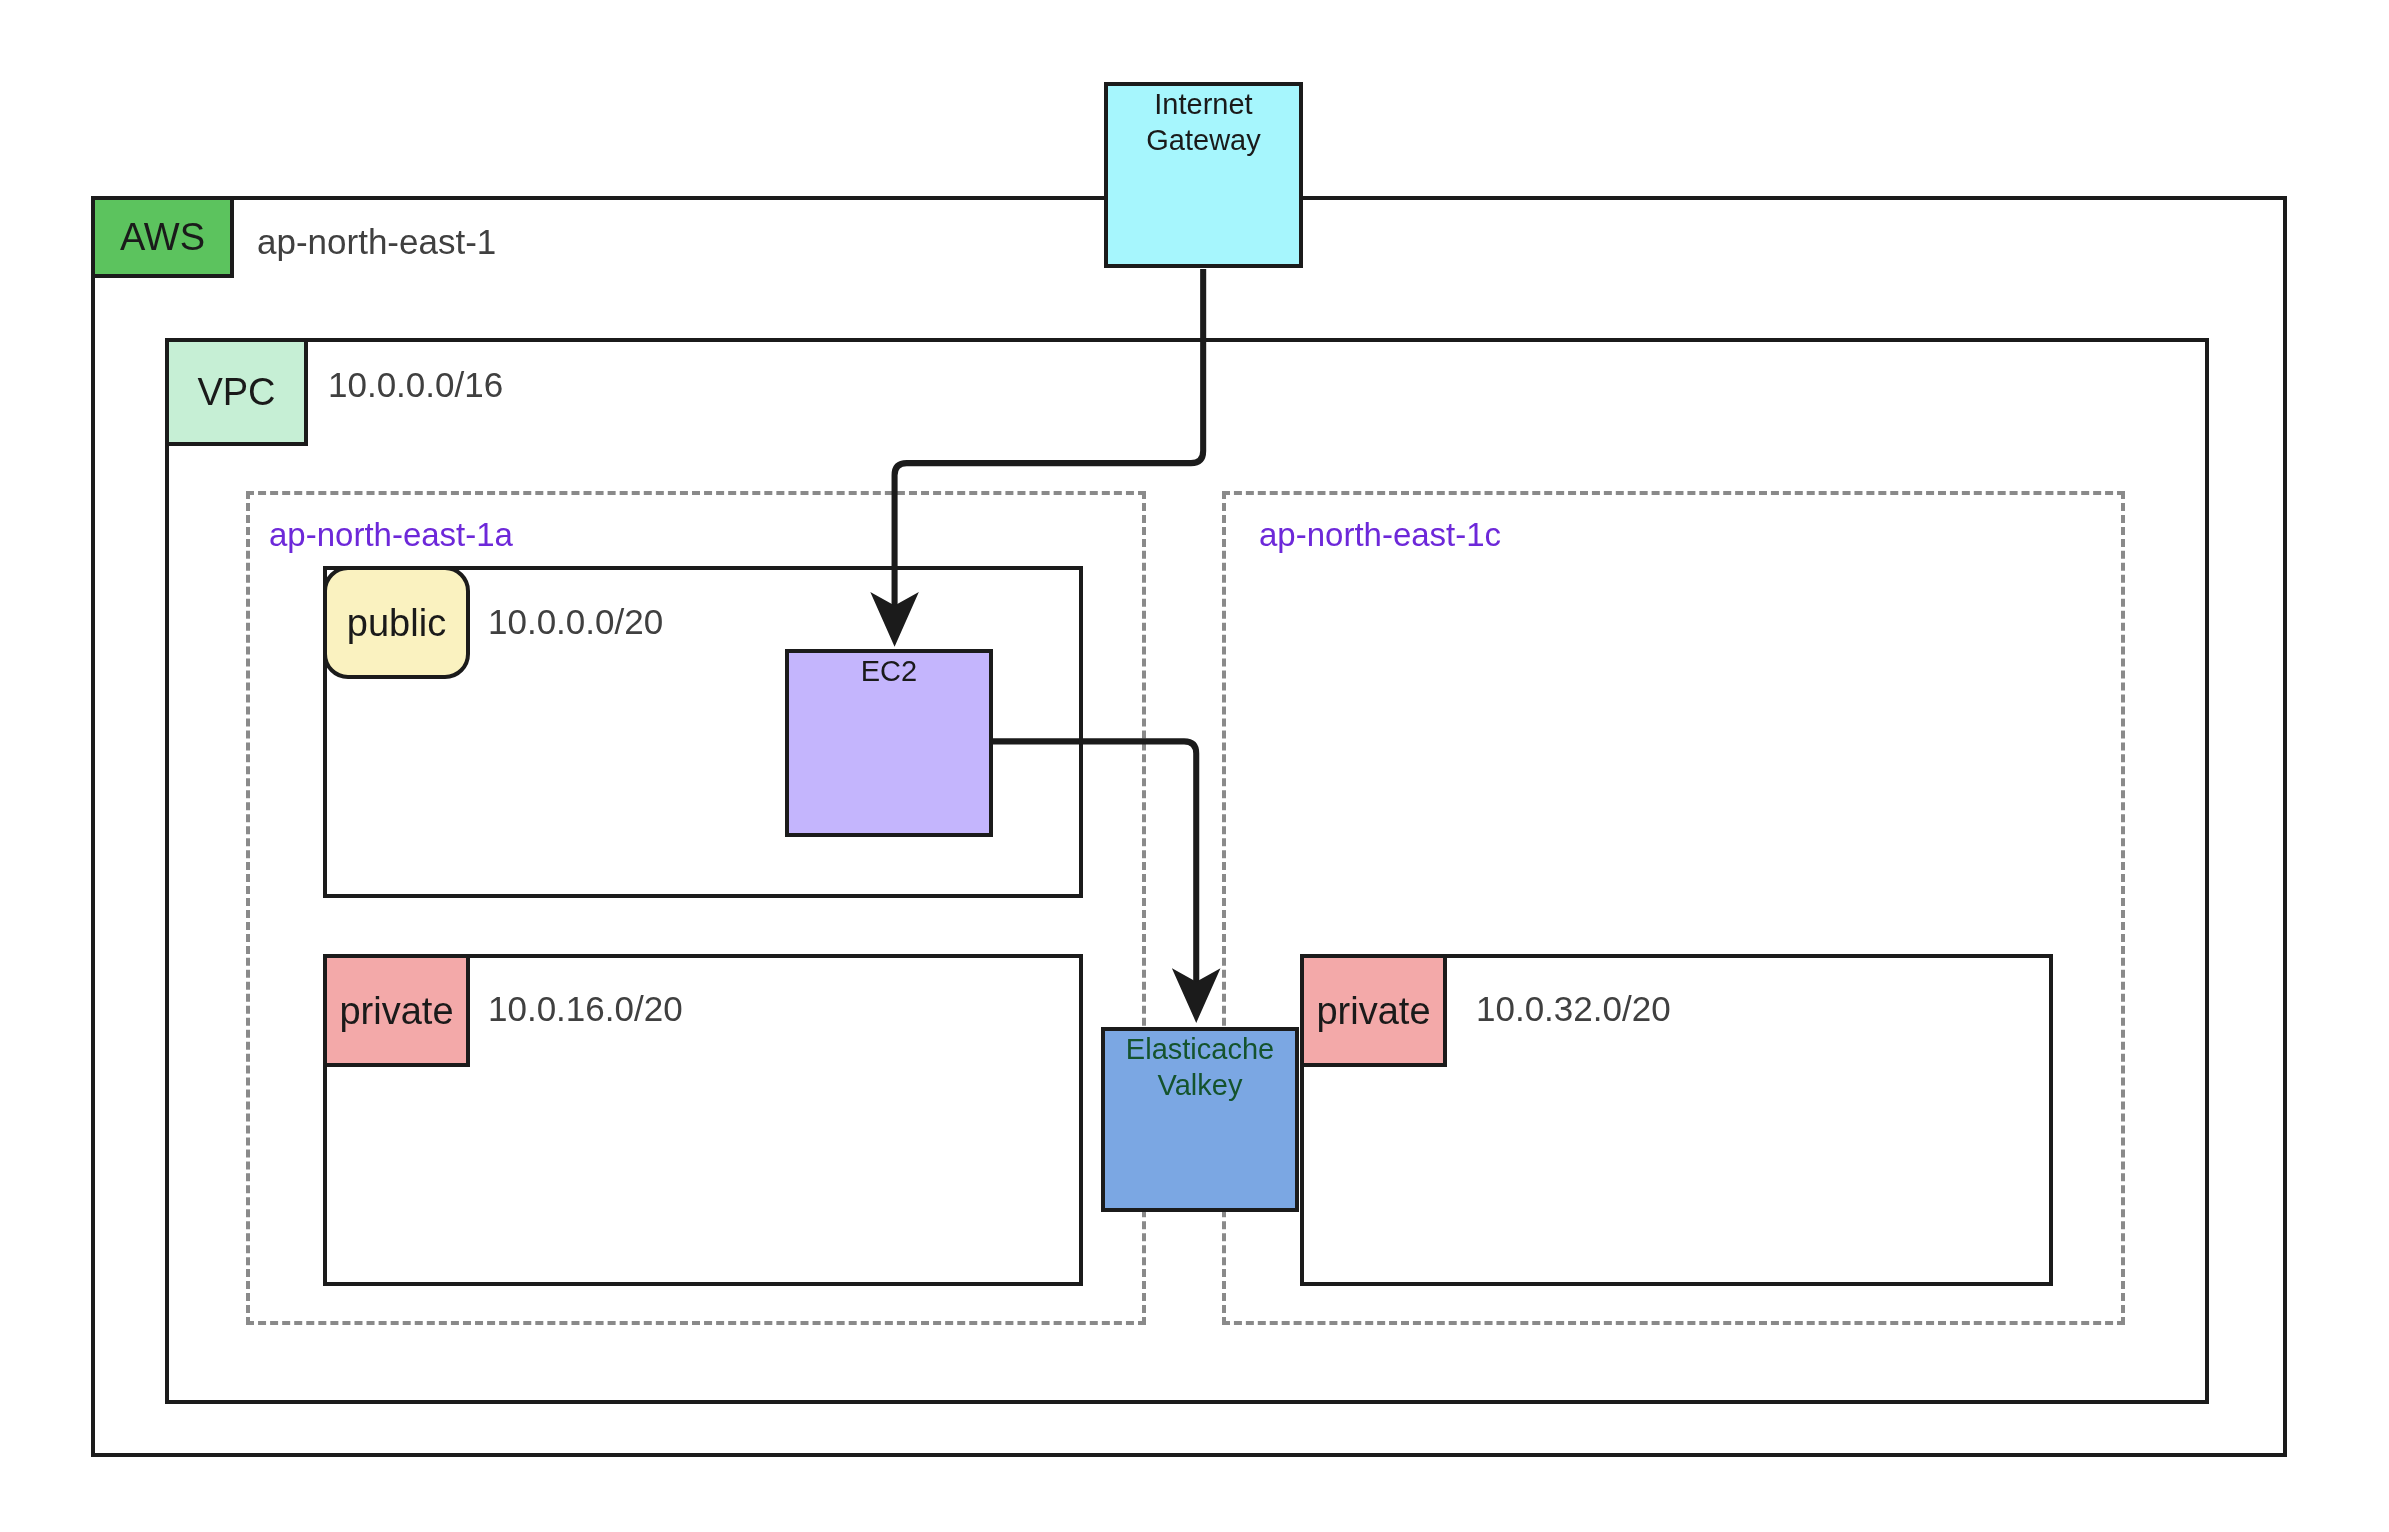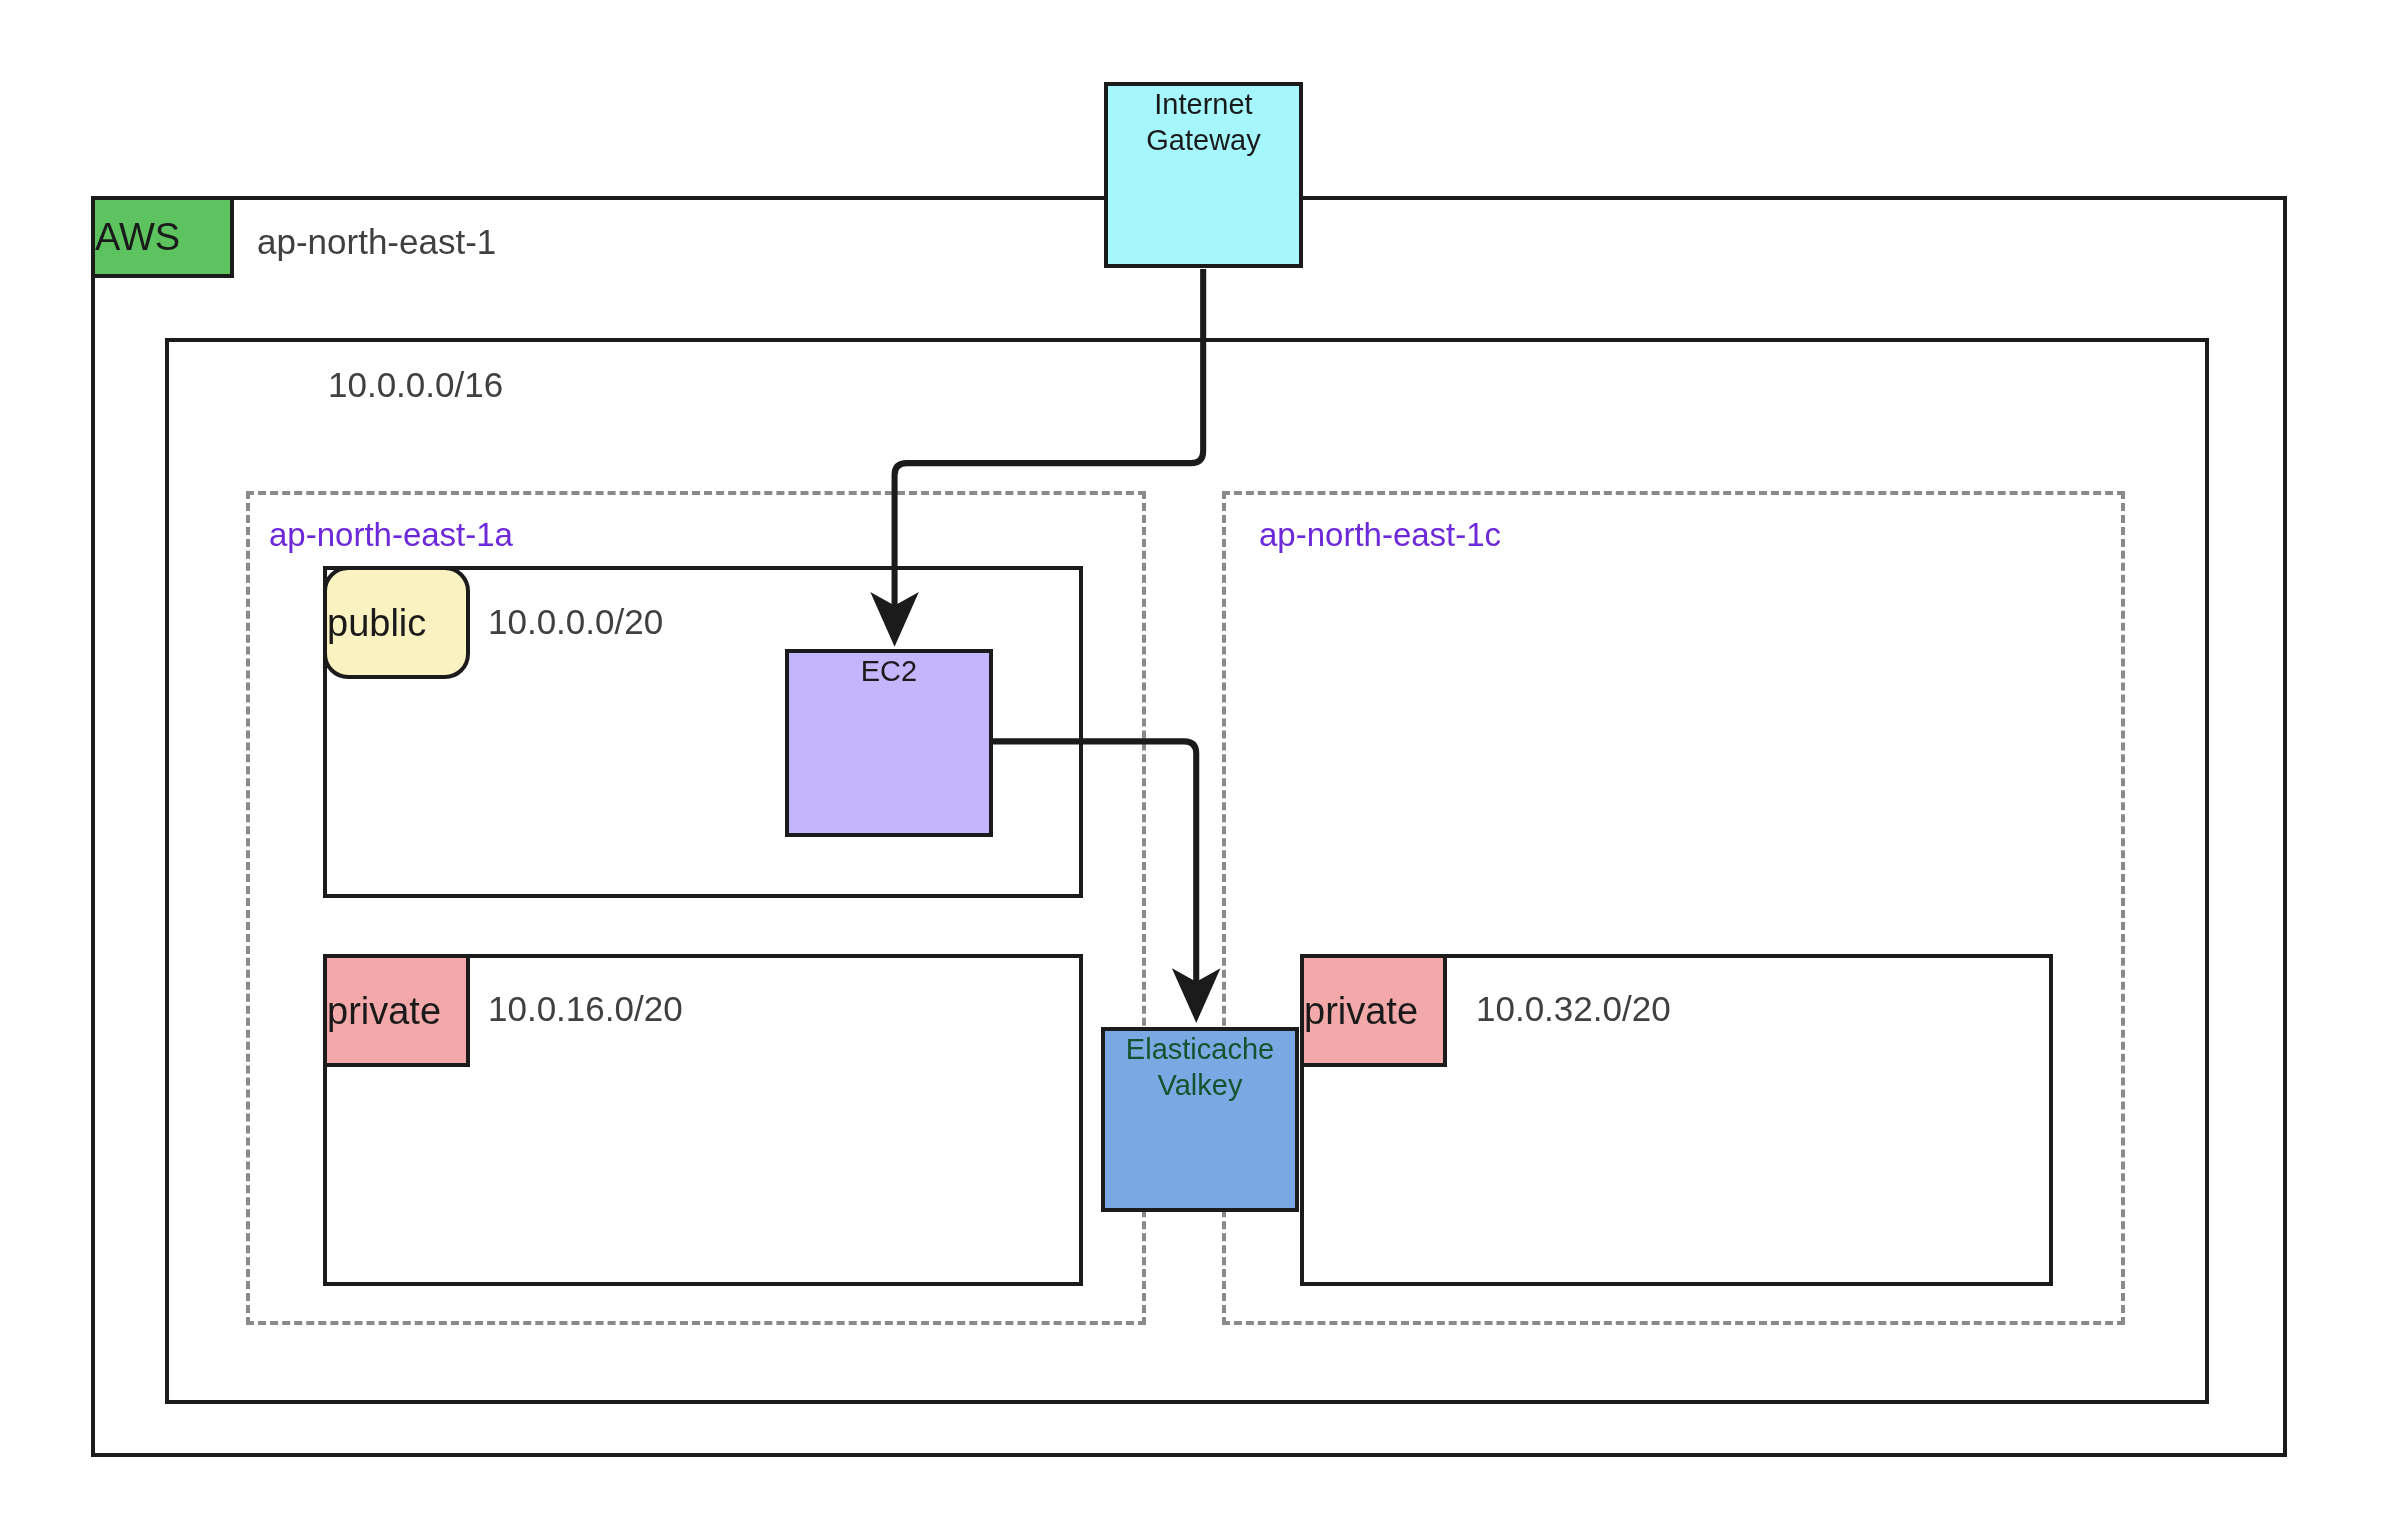--- a/index.html
+++ b/index.html
@@ -43,21 +43,21 @@
     background: #ffffff;
   }
 
   
   .chip {
     position: absolute;
     box-sizing: border-box;
     border: 4.3px solid #1b1b1b;
     display: flex;
     align-items: center;
-    justify-content: flex-start;
+    justify-content: center;
     font-size: 38px;
     line-height: 1;
     white-space: nowrap;
   }
   .chip-aws   { background: #5CC35E; }
   .chip-vpc   { background: #C6EFD5; }
   .chip-public{ background: #FAF2C0; border-radius: 25px; }
   .chip-priv  { background: #F3A9A9; }
 
   
@@ -112,20 +112,23 @@
   <div class="container-box" id="aws-box" style="left:91px; top:196px; width:2196px; height:1261px;"></div>
 
   <div class="chip chip-aws" style="left:91px; top:196px; width:143px; height:82px;">
     <span>AWS</span>
   </div>
 
   <div class="caption" style="left:257px; top:224px;">ap-north-east-1</div>
 
   <div class="container-box" id="vpc-box" style="left:165px; top:338px; width:2044px; height:1066px;"></div>
 
+  <div class="chip chip-vpc" style="left:165px; top:338px; width:143px; height:108px;">
+    <span>VPC</span>
+  </div>
 
   <div class="caption" style="left:328px; top:367px;">10.0.0.0/16</div>
 
   <div class="az-box" id="az-1a-box" style="left:246px; top:491px; width:900px; height:834px;"></div>
 
   <div class="az-caption" style="left:269px; top:518px;">ap-north-east-1a</div>
 
   <div class="subnet-box" id="public-subnet-box" style="left:323px; top:566px; width:760px; height:332px;"></div>
 
   <div class="chip chip-public" style="left:323px; top:566px; width:147px; height:113px;">

